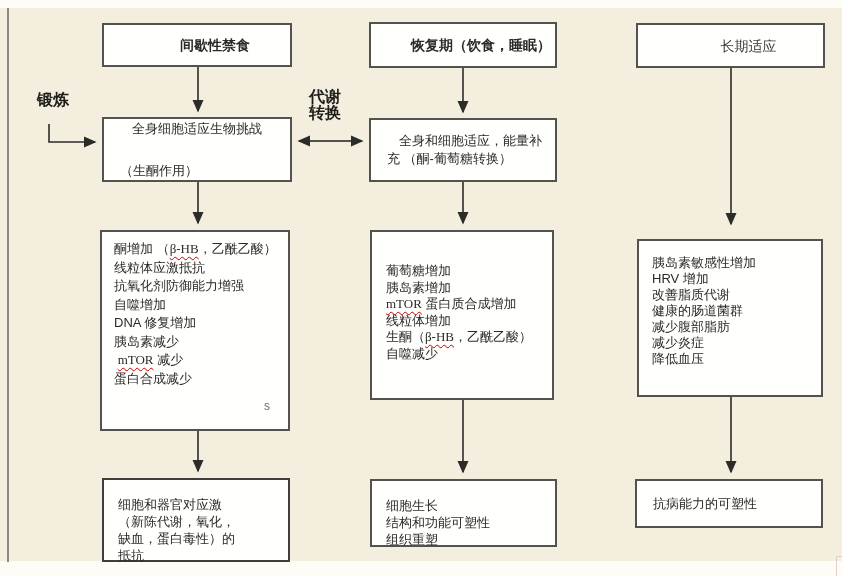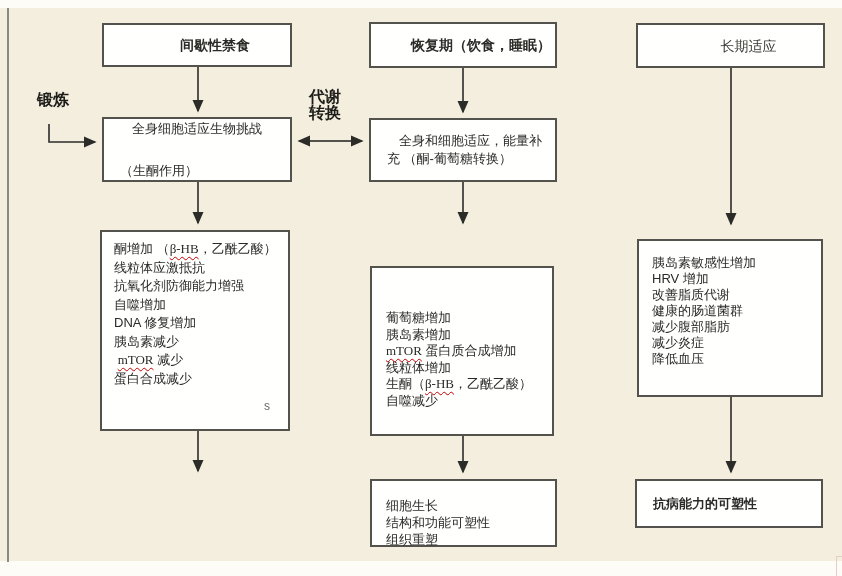--- a/index.html
+++ b/index.html
@@ -10,21 +10,21 @@
   .corner-frag{position:absolute;left:836px;top:556px;width:6px;height:20px;
                border-left:1px solid #e3cfc6;border-top:1px solid #e3cfc6;}
   .box{position:absolute;background:#fffffe;border:2px solid #54524c;box-sizing:border-box;
        font-size:13px;line-height:18px;padding-left:36px;}
   .hdr{display:flex;align-items:center;justify-content:center;font-weight:bold;font-size:14px;}
   .hdr.regular{font-weight:normal;color:#3a3a35;}
   .adapt{display:flex;flex-direction:column;justify-content:center;padding:0 8px 0 16px;}
   .adapt .line:first-child{text-indent:12px;}
   .line{white-space:pre-wrap;}
   .effects{padding:8px 10px 0 12px;line-height:18.5px;}
-  .effects.mid{padding:42px 8px 0 14px;line-height:16.5px;margin-top:36px;}
+  .effects.mid{padding:31px 8px 0 14px;line-height:16.5px;}
   .effects.right{padding:14px 8px 0 13px;line-height:16px;}
   .outcome{padding:16px 8px 0 14px;line-height:17px;}
   .outcome.center{display:flex;align-items:center;padding:0 6px 0 16px;}
   .wavy{text-decoration:underline;text-decoration-style:wavy;text-decoration-color:#c40000;
         text-decoration-thickness:1px;text-underline-offset:3px;font-family:Liberation Serif, serif;}
   .side-label{position:absolute;font-weight:bold;font-size:16px;line-height:16px;color:#1d1d1a;}
   .artifact-s{position:absolute;right:18px;bottom:14px;font-size:12px;color:#6a6a64;}
   svg.arrows{position:absolute;left:0;top:0;pointer-events:none;}
 </style>
 </head>
@@ -75,20 +75,26 @@
     <span class="artifact-s">s</span>
   <div class="line"><span>酮增加 （</span><span class="wavy">β-HB</span><span>，乙酰乙酸）</span></div>
       <div class="line"><span>线粒体应激抵抗</span></div>
       <div class="line"><span>抗氧化剂防御能力增强</span></div>
       <div class="line"><span>自噬增加</span></div>
       <div class="line"><span>DNA 修复增加</span></div>
       <div class="line"><span>胰岛素减少</span></div>
       <div class="line"><span> </span><span class="wavy">mTOR</span><span> 减少</span></div>
       <div class="line"><span>蛋白合成减少</span></div>
     </div>
+  <div class="box outcome" style="left:102px;top:478px;width:188px;height:84px;border-color:#403e39;">
+      <div class="line">细胞和器官对应激</div>
+      <div class="line">（新陈代谢，氧化，</div>
+      <div class="line">缺血，蛋白毒性）的</div>
+      <div class="line">抵抗</div>
+    </div>
 
   <div class="box hdr" style="left:369px;top:22px;width:188px;height:46px;">
     <span>恢复期（饮食，睡眠）</span>
   </div>
   <div class="box adapt" style="left:369px;top:118px;width:188px;height:64px;">
       <div class="line">全身和细胞适应，能量补</div>
       <div class="line">充 （酮-葡萄糖转换）</div>
     </div>
   <div class="box effects mid" style="left:370px;top:230px;width:184px;height:170px;">
       <div class="line"><span>葡萄糖增加</span></div>
@@ -109,16 +115,16 @@
   </div>
   <div class="box effects right" style="left:637px;top:239px;width:186px;height:158px;">
       <div class="line"><span>胰岛素敏感性增加</span></div>
       <div class="line"><span>HRV 增加</span></div>
       <div class="line"><span>改善脂质代谢</span></div>
       <div class="line"><span>健康的肠道菌群</span></div>
       <div class="line"><span>减少腹部脂肪</span></div>
       <div class="line"><span>减少炎症</span></div>
       <div class="line"><span>降低血压</span></div>
     </div>
-  <div class="box outcome center" style="left:635px;top:479px;width:188px;height:49px;font-weight:bold;">
+  <div class="box outcome center" style="left:635px;top:479px;width:188px;height:49px;">
       <div class="line">抗病能力的可塑性</div>
     </div>
 </div>
 
 </body></html>

